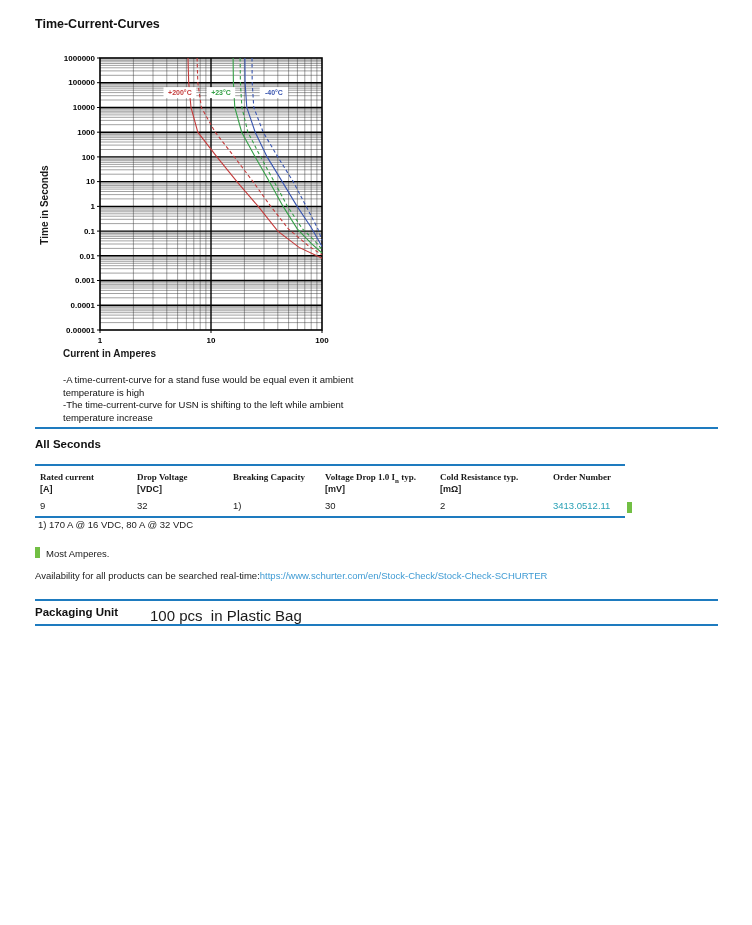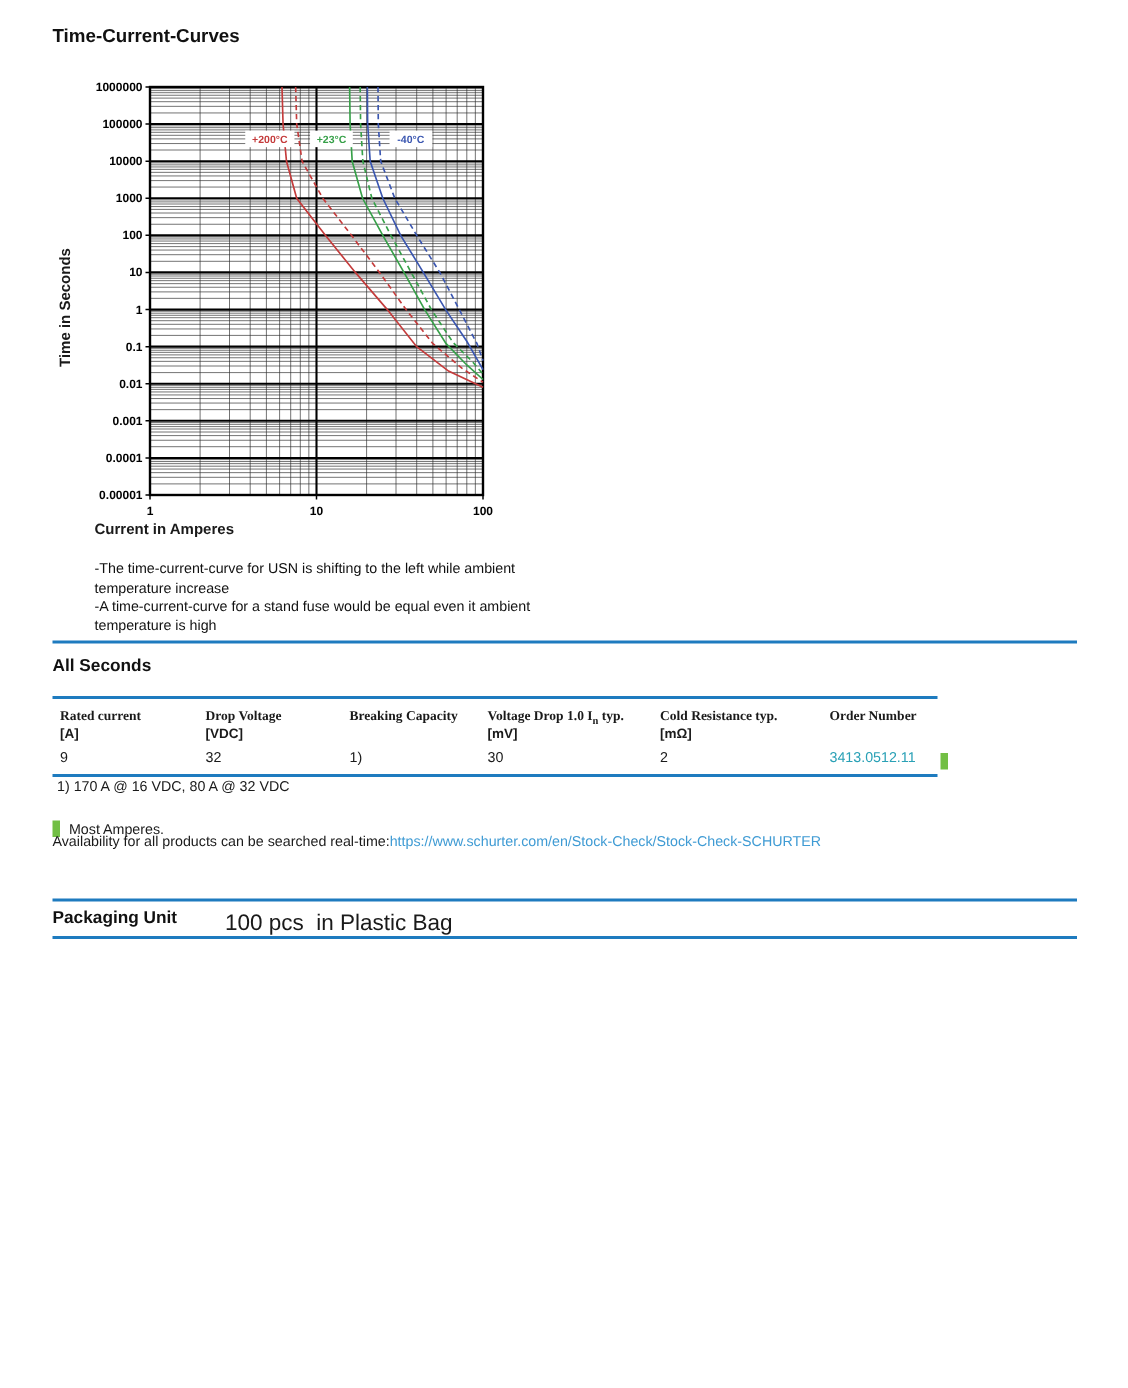--- a/index.html
+++ b/index.html
@@ -31,21 +31,21 @@
   .vtable .unit{font-weight:bold;font-size:9px;height:16px;}
   .vtable .val{height:16px;}
   sub{font-size:7px;}
   .ws{white-space:pre;text-align:right;}
   .order-link{color:var(--order-teal);cursor:pointer;}
   .popular-marker{width:5px;height:11px;background:var(--pop-green);}
   .rowmark{left:627px;top:502px;}
   .legmark{left:35px;top:547px;}
   .footnote{left:38px;top:519px;font-size:9.5px;}
   .most-popular{left:46px;top:548px;font-size:9.5px;}
-  .availability{left:35px;top:556px;font-size:9.5px;white-space:nowrap;}
+  .availability{left:35px;top:570px;font-size:9.5px;white-space:nowrap;}
   .avail-link{color:var(--link-blue);cursor:pointer;}
   .pack-heading{left:35px;top:606px;}
   .pack-value{left:150px;top:607px;font-size:15px;}
 </style>
 </head>
 <body>
 
 <div class="page">
 
   <div class="abs page-title">Time-Current-Curves</div>
@@ -207,22 +207,22 @@
       <line x1="45.0" y1="280.0" x2="45.0" y2="283.0" stroke="#000000" stroke-width="1"></line>
       <text x="45.0" y="293" text-anchor="middle" font-size="8" font-weight="bold" fill="#000">1</text>
       <line x1="156.0" y1="280.0" x2="156.0" y2="283.0" stroke="#000000" stroke-width="1"></line>
       <text x="156.0" y="293" text-anchor="middle" font-size="8" font-weight="bold" fill="#000">10</text>
       <line x1="267.0" y1="280.0" x2="267.0" y2="283.0" stroke="#000000" stroke-width="1"></line>
       <text x="267.0" y="293" text-anchor="middle" font-size="8" font-weight="bold" fill="#000">100</text>
     </svg>
   <div class="abs xlabel">Current in Amperes</div>
 
   <div class="abs notes">
+    <div>-A time-current-curve for a stand fuse would be equal even it ambient temperature is high</div>
     <div>-The time-current-curve for USN is shifting to the left while ambient temperature increase</div>
-    <div>-A time-current-curve for a stand fuse would be equal even it ambient temperature is high</div>
   </div>
 
   <div class="abs rule r1"></div>
 
   <div class="abs section-heading allv">All Seconds</div>
 
   <div class="abs vtable">
     <div class="cell hdr">Rated current</div>
     <div class="cell hdr">Drop Voltage</div>
     <div class="cell hdr">Breaking Capacity</div>

